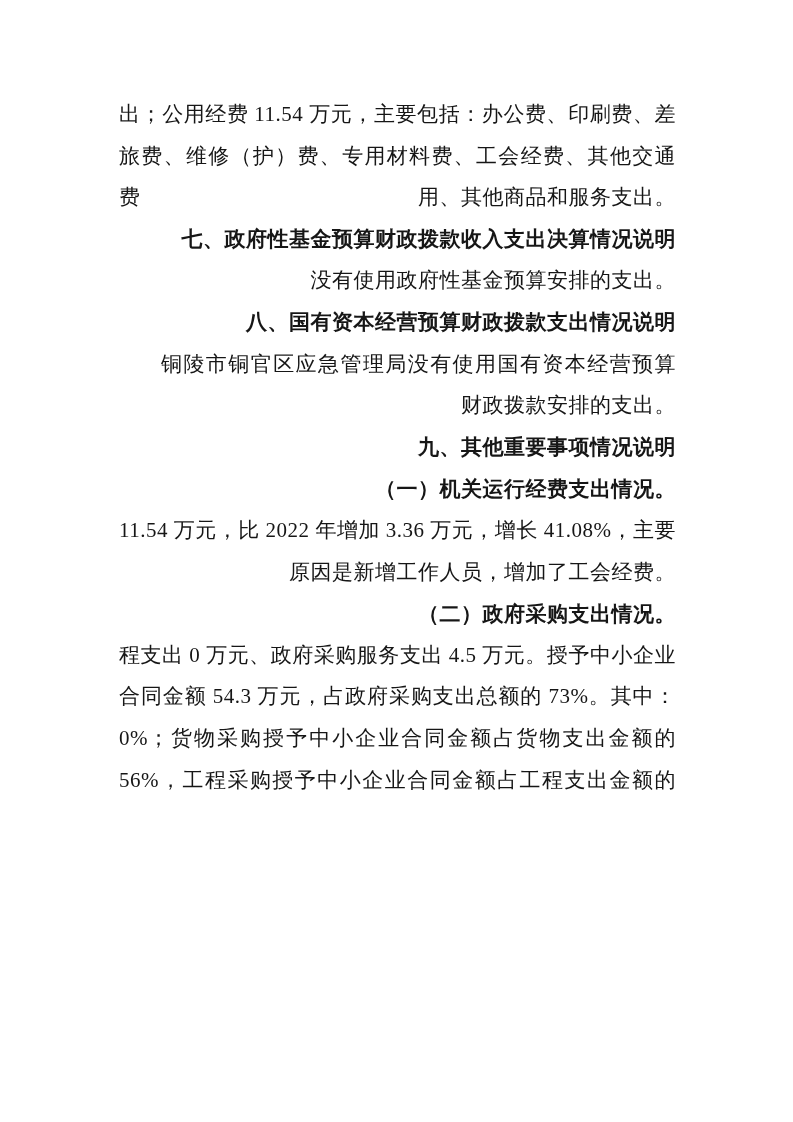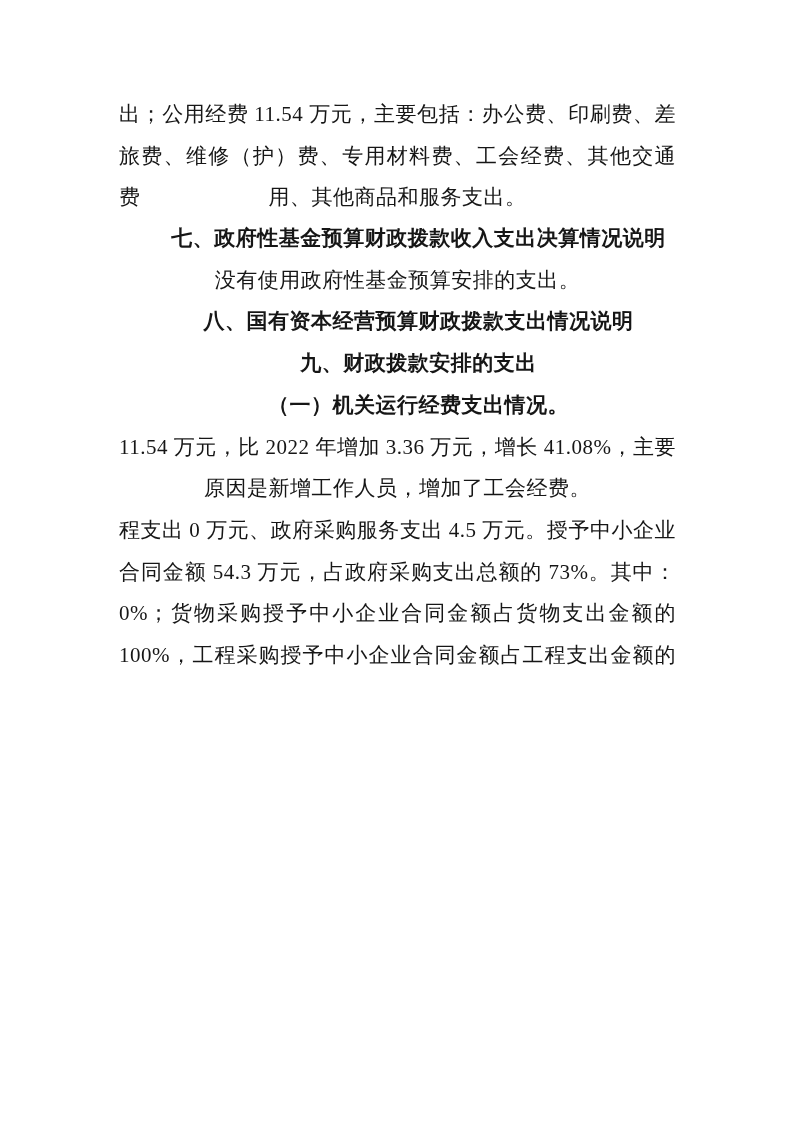--- a/index.html
+++ b/index.html
@@ -20,35 +20,35 @@
     position: absolute;
     left: 119px; top: 94px;
     width: 557px;
     color: #161616;
   }
   .block { margin: 0; padding: 0; }
   .line {
     font-size: 21px;
     line-height: 41.6px;
     height: 41.6px;
-    text-align: center;
+    text-align: right;
     letter-spacing: 0.5px;
   }
   
   .jl {
     text-align: justify;
     text-align-last: justify;
   }
   .first-indent { text-indent: 2em; }
   .h1 {
-    font-family: Liberation Mono, monospace;
+    font-family: Liberation Serif, serif;
     font-weight: 700;
   }
   .h2 {
-    font-family: Liberation Serif, serif;
+    font-family: Liberation Sans, sans-serif;
     font-weight: 700;
   }
 </style>
 </head>
 <body style="background: rgb(255, 255, 255);">
 
 <div class="page">
   <div class="doc-body" style="color: rgb(22, 22, 22);">
       <div class="block body">
         <div class="line jl">出；公用经费 11.54 万元，主要包括：办公费、印刷费、差</div>
@@ -57,30 +57,37 @@
       </div>
       <div class="block heading1">
         <div class="line h1 first-indent">七、政府性基金预算财政拨款收入支出决算情况说明</div>
       </div>
       <div class="block body">
         <div class="line">没有使用政府性基金预算安排的支出。</div>
       </div>
       <div class="block heading1">
         <div class="line h1 first-indent">八、国有资本经营预算财政拨款支出情况说明</div>
       </div>
+      <div class="block body">
+        <div class="line jl first-indent">铜陵市铜官区应急管理局没有使用国有资本经营预算</div>
+        <div class="line">财政拨款安排的支出。</div>
+      </div>
       <div class="block heading1">
-        <div class="line h1 first-indent">九、财政拨款安排的支出</div>
+        <div class="line h1 first-indent">九、其他重要事项情况说明</div>
       </div>
       <div class="block heading2">
         <div class="line h2 first-indent">（一）机关运行经费支出情况。</div>
       </div>
       <div class="block body">
         <div class="line jl">11.54 万元，比 2022 年增加 3.36 万元，增长 41.08%，主要</div>
         <div class="line">原因是新增工作人员，增加了工会经费。</div>
       </div>
+      <div class="block heading2">
+        <div class="line h2 first-indent">（二）政府采购支出情况。</div>
+      </div>
       <div class="block body">
         <div class="line jl">程支出 0 万元、政府采购服务支出 4.5 万元。授予中小企业</div>
         <div class="line jl">合同金额 54.3 万元，占政府采购支出总额的 73%。其中：</div>
         <div class="line jl">0%；货物采购授予中小企业合同金额占货物支出金额的</div>
-        <div class="line jl">100%，工程采购授予中小企业合同金额占工程支出金额的</div>
+        <div class="line jl">56%，工程采购授予中小企业合同金额占工程支出金额的</div>
       </div>
     </div>
 </div>
 
 </body></html>

